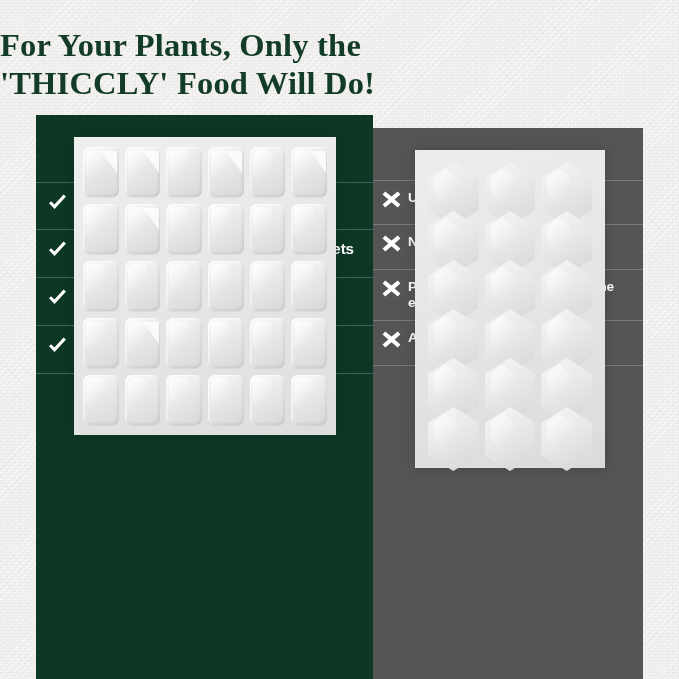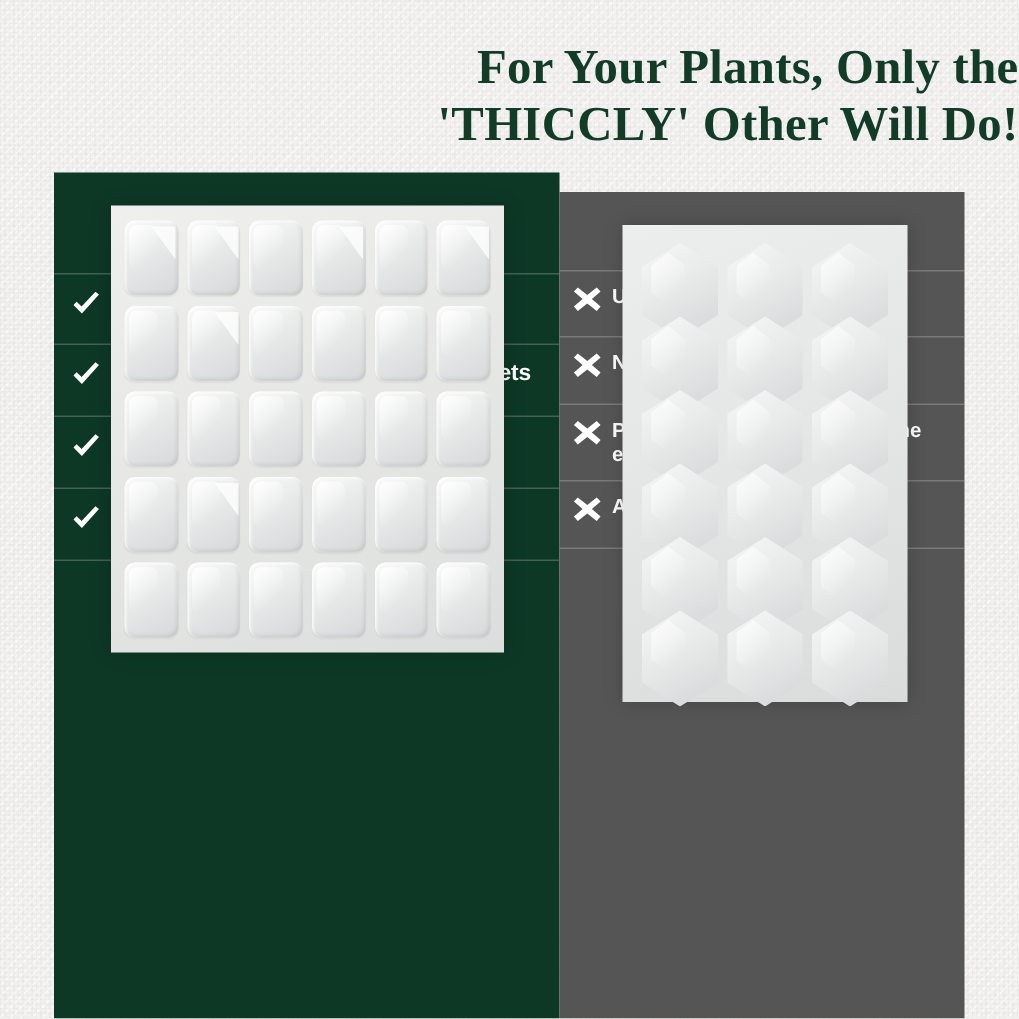--- a/index.html
+++ b/index.html
@@ -16,21 +16,21 @@
       repeating-linear-gradient(0deg, rgba(0,0,0,.022) 0 1px, rgba(255,255,255,0) 1px 3px),
       repeating-linear-gradient(90deg, rgba(0,0,0,.022) 0 1px, rgba(255,255,255,0) 1px 3px),
       repeating-linear-gradient(45deg, rgba(0,0,0,.015) 0 1px, rgba(255,255,255,0) 1px 4px),
       repeating-linear-gradient(-45deg, rgba(255,255,255,.5) 0 1px, rgba(0,0,0,.012) 1px 5px);
     opacity:.9;
   }
 
   
   #headline{
     position:absolute;left:0;top:26px;width:679px;
-    text-align:right;
+    text-align:left;
     font-family:"Liberation Serif", serif;
     color:#123b28;
     font-weight:700;
     font-size:32.5px;
     line-height:38px;
     letter-spacing:.2px;
   }
   #headline .l2{display:block;}
 
   
@@ -132,21 +132,21 @@
     clip-path:polygon(50% 0%,100% 25%,100% 75%,50% 100%,0% 75%,0% 25%);
   }
 </style>
 </head>
 <body>
 
 <div id="bg-texture"></div>
 
 <div id="headline">
   <span>For Your Plants, Only the</span>
-  <span class="l2">'THICCLY' Other Will Do!</span>
+  <span class="l2">'THICCLY' Food Will Do!</span>
 </div>
 
 <div class="panel" id="ours-panel">
 
   <div class="col-title" id="ours-title">OURS</div>
 
   <ul class="feature-list">
     <li class="feature-row">
       <span class="mark">
         <svg width="21" height="18" viewBox="0 0 21 18">

